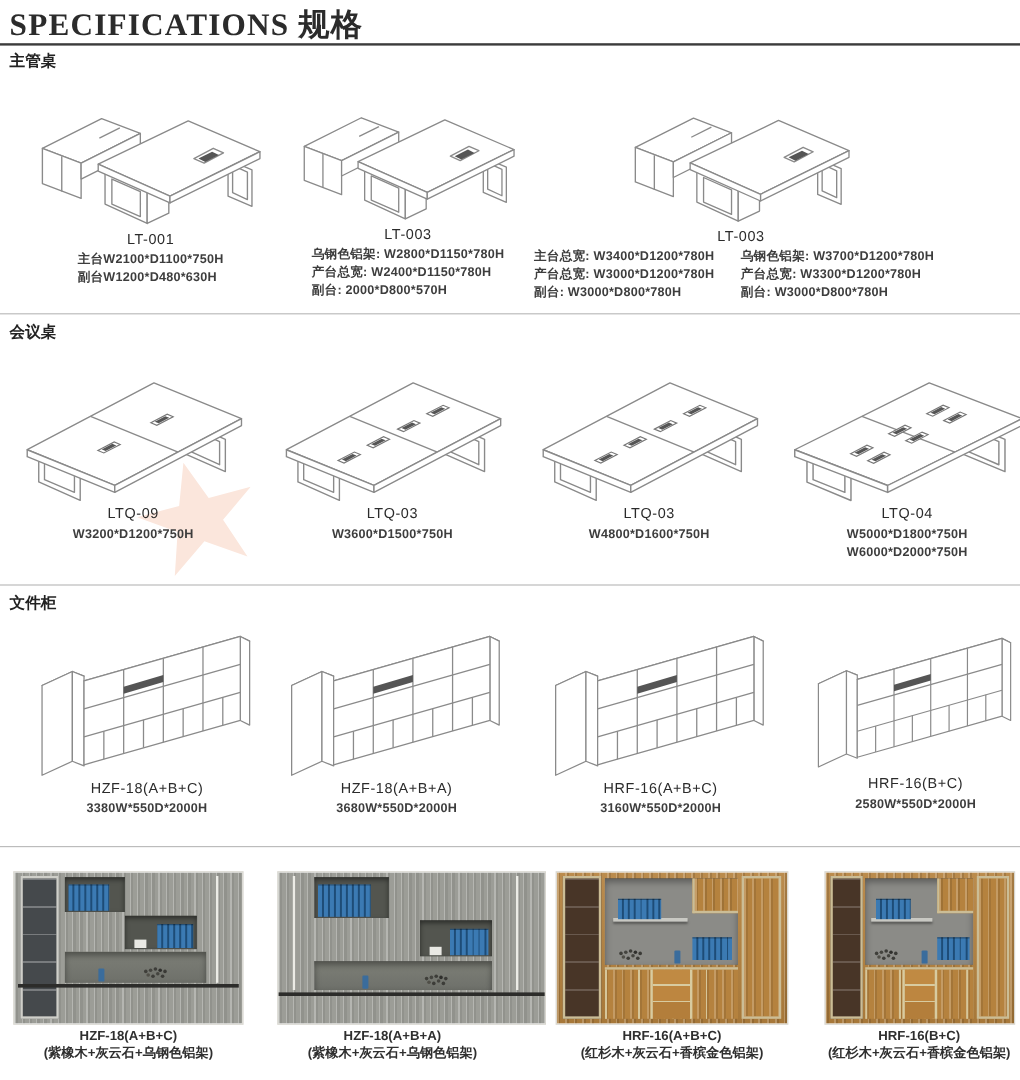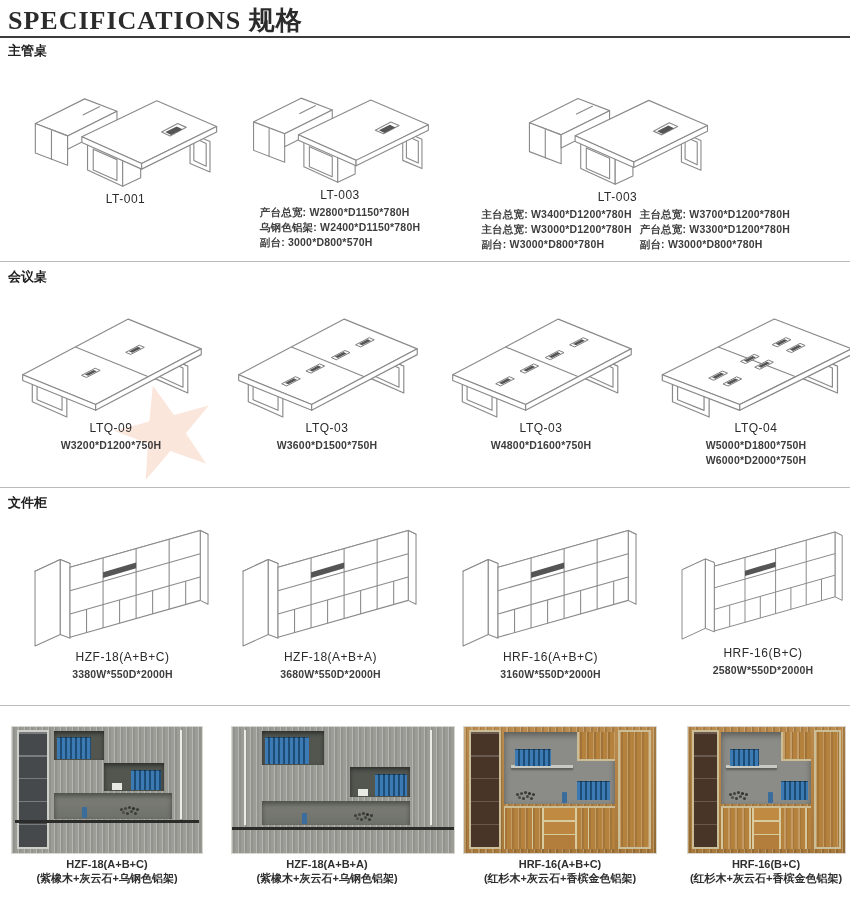--- a/index.html
+++ b/index.html
@@ -14,21 +14,21 @@
   .rule-title{left:0;top:36px;width:850px;height:2px;background:#3c3c3c;}
   .rule{left:0;width:850px;height:1px;background:#bcbcbc;}
   .sec-label{font-size:13px;font-weight:700;color:#222;left:8px;}
   
   .item{position:absolute;text-align:center;z-index:1;}
   .drawing{display:block;margin:0 auto;}
   .model{font-size:12px;color:#2b2b2b;letter-spacing:.5px;margin-top:2px;}
   .specs{display:inline-block;text-align:left;font-size:10.5px;font-weight:700;
     color:#3d3d3d;line-height:15px;letter-spacing:.2px;margin-top:3px;white-space:nowrap;}
   .specs.center{text-align:right;}
-  .cols{display:flex;gap:8px;justify-content:flex-end;}
+  .cols{display:flex;gap:22px;justify-content:flex-start;}
   
   .star{left:116px;top:384px;width:98px;height:94px;background:#fbe6dc;z-index:0;
     transform:rotate(-15deg);
     clip-path:polygon(50% 0%,63% 36%,100% 36%,70% 58%,82% 95%,50% 72%,18% 95%,30% 58%,0% 36%,37% 36%);}
   
   .photo{position:absolute;top:727px;height:126px;outline:1px solid #d8d6cf;overflow:hidden;z-index:1;}
   .grey-base{position:absolute;inset:0;background-color:#9c9d97;
     background-image:repeating-linear-gradient(90deg,rgba(255,255,255,.25) 0 1px,rgba(0,0,0,.07) 1px 3px,rgba(255,255,255,0) 3px 6px);}
   .wood-base{position:absolute;inset:0;background-color:#b5823e;
     background-image:repeating-linear-gradient(90deg,rgba(255,255,255,.22) 0 1.5px,rgba(0,0,0,.12) 1.5px 3px,rgba(255,255,255,0) 3px 7px),
@@ -139,47 +139,51 @@
 
 <div class="abs star"></div>
 
 <div class="abs sec-label" style="top:42px">主管桌</div>
 
 <div class="item" style="left:18px;top:78px;width:215px">
   <svg class="drawing" width="195" height="112" viewBox="0 0 200 118">
       <use href="#sym-desk"></use>
     </svg>
   <div class="model">LT-001</div>
+  <div class="specs">
+    <div>主台W2100*D1100*750H</div>
+    <div>副台W1200*D480*630H</div>
+  </div>
 </div>
 
 <div class="item" style="left:240px;top:78px;width:200px">
   <svg class="drawing" width="185" height="108" viewBox="0 0 200 118">
       <use href="#sym-desk"></use>
     </svg>
   <div class="model">LT-003</div>
   <div class="specs">
-    <div>产台总宽: W2800*D1150*780H</div>
-    <div>乌钢色铝架: W2400*D1150*780H</div>
-    <div>副台: 3000*D800*570H</div>
+    <div>乌钢色铝架: W2800*D1150*780H</div>
+    <div>产台总宽: W2400*D1150*780H</div>
+    <div>副台: 2000*D800*570H</div>
   </div>
 </div>
 
 <div class="item" style="left:445px;top:78px;width:345px">
   <svg class="drawing" width="200" height="110" viewBox="0 0 200 118">
       <use href="#sym-desk"></use>
     </svg>
   <div class="model">LT-003</div>
   <div class="cols">
     <div class="specs">
       <div>主台总宽: W3400*D1200*780H</div>
-      <div>主台总宽: W3000*D1200*780H</div>
+      <div>产台总宽: W3000*D1200*780H</div>
       <div>副台: W3000*D800*780H</div>
     </div>
     <div class="specs">
-      <div>主台总宽: W3700*D1200*780H</div>
+      <div>乌钢色铝架: W3700*D1200*780H</div>
       <div>产台总宽: W3300*D1200*780H</div>
       <div>副台: W3000*D800*780H</div>
     </div>
   </div>
 </div>
 
 <div class="abs rule" style="top:261px"></div>
 <div class="abs sec-label" style="top:268px">会议桌</div>
 
 <div class="item" style="left:12px;top:296px;width:198px">

